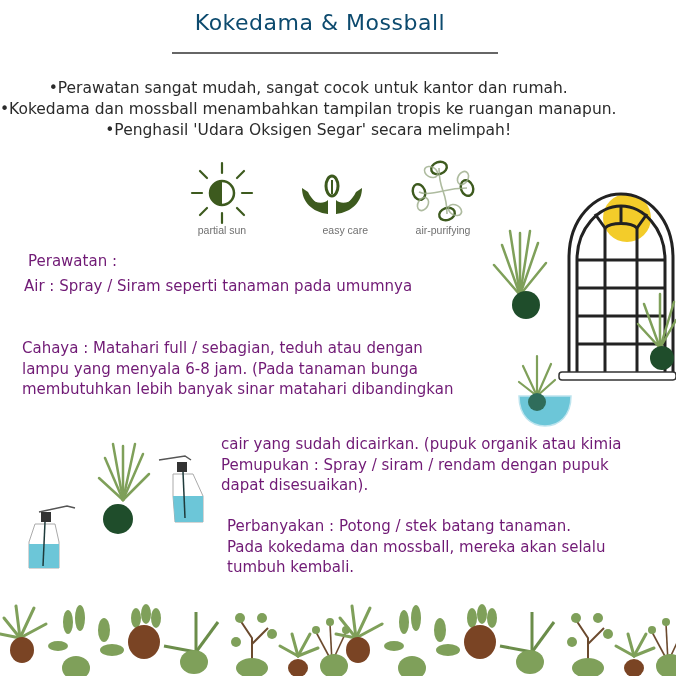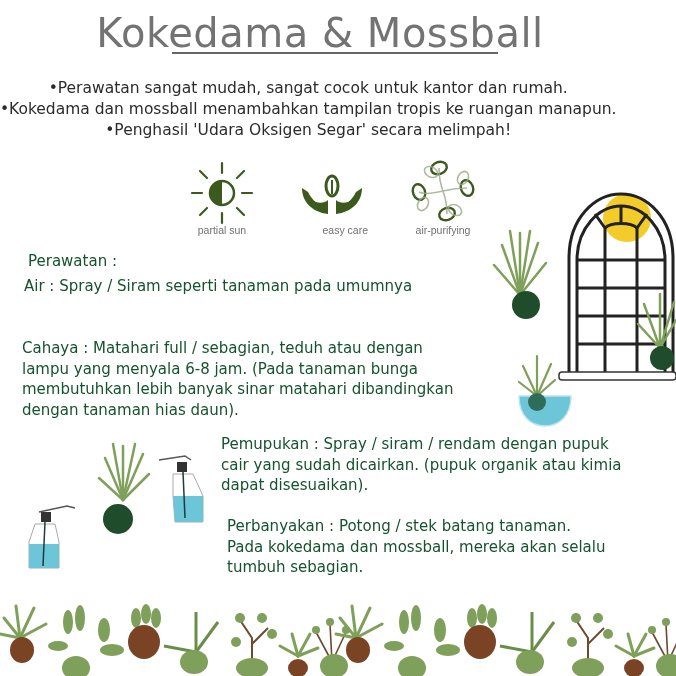--- a/index.html
+++ b/index.html
@@ -1,25 +1,25 @@
 <!DOCTYPE html>
 <html><head>
 <meta charset="utf-8">
 <style>
   html,body{margin:0;padding:0;background:#fff;}
   body{width:676px;height:676px;position:relative;overflow:hidden;font-family:"DejaVu Sans",sans-serif;color:#2a2a2a;}
   .abs{position:absolute;}
-  .title{left:0;width:640px;top:10px;text-align:center;font-family:"DejaVu Sans",sans-serif;font-size:40px;color:#737373;letter-spacing:0.5px;}
+  .title{left:0;width:640px;top:10px;text-align:center;font-family:"DejaVu Sans",sans-serif;font-size:22px;color:#0c4a6e;letter-spacing:0.5px;}
   .title-line{left:172px;width:326px;top:52px;height:2px;background:#666;}
   .bullets{left:0;top:78px;font-size:15.5px;line-height:21px;color:#2b2b2b;}
   .bullets div{white-space:nowrap;text-align:center;}
   .bullets .dot{display:inline-block;width:9px;}
   .icon-wrap{text-align:center;font-size:10px;color:#777;}
   .icon-label{font-family:Liberation Sans, sans-serif;font-size:10.5px;color:#707070;}
-  .body-text{font-size:15px;line-height:20.5px;color:#14532d;white-space:nowrap;}
+  .body-text{font-size:15px;line-height:20.5px;color:#701a75;white-space:nowrap;}
 </style>
 </head>
 <body>
 
 <div class="abs title">Kokedama &amp; Mossball</div>
 <div class="abs title-line"></div>
 
 <div class="abs bullets">
   <div><span class="dot">•</span><span>Perawatan sangat mudah, sangat cocok untuk kantor dan rumah.</span></div>
   <div><span class="dot">•</span><span>Kokedama dan mossball menambahkan tampilan tropis ke ruangan manapun.</span></div>
@@ -81,33 +81,32 @@
 <div class="abs body-text" style="left:28px;top:251px;">Perawatan :</div>
 
 <div class="abs body-text" style="left:24px;top:276px;">
   <div>Air : Spray / Siram seperti tanaman pada umumnya</div>
 </div>
 
 <div class="abs body-text" style="left:22px;top:338px;">
   <div>Cahaya : Matahari full / sebagian, teduh atau dengan</div>
   <div>lampu yang menyala 6-8 jam. (Pada tanaman bunga</div>
   <div>membutuhkan lebih banyak sinar matahari dibandingkan</div>
-  <div>dengan tanaman hias daun).</div>
 </div>
 
 <div class="abs body-text" style="left:221px;top:434px;">
+  <div>cair yang sudah dicairkan.  (pupuk organik atau kimia</div>
   <div>Pemupukan : Spray / siram / rendam dengan pupuk</div>
-  <div>cair yang sudah dicairkan.  (pupuk organik atau kimia</div>
   <div>dapat disesuaikan).</div>
 </div>
 
 <div class="abs body-text" style="left:227px;top:516px;">
   <div>Perbanyakan : Potong / stek batang tanaman.</div>
   <div>Pada kokedama dan mossball, mereka akan selalu</div>
-  <div>tumbuh sebagian.</div>
+  <div>tumbuh kembali.</div>
 </div>
 
 <svg class="abs" style="left:555px;top:188px;" width="121" height="200" viewBox="0 0 121 200">
   <circle cx="72" cy="30" r="24" fill="#f3cc2a"></circle>
   <path d="M14 186 L14 70 C14 30 40 6 66 6 C92 6 118 30 118 70 L118 186" fill="none" stroke="#222" stroke-width="3"></path>
   <path d="M22 184 L22 72 C22 40 44 18 66 18 C88 18 110 40 110 72 L110 184" fill="none" stroke="#222" stroke-width="3"></path>
   <g stroke="#222" stroke-width="3" fill="none">
     <path d="M50 40 C56 34 76 34 82 40"></path>
     <line x1="50" y1="40" x2="50" y2="184"></line>
       <line x1="82" y1="40" x2="82" y2="184"></line>

